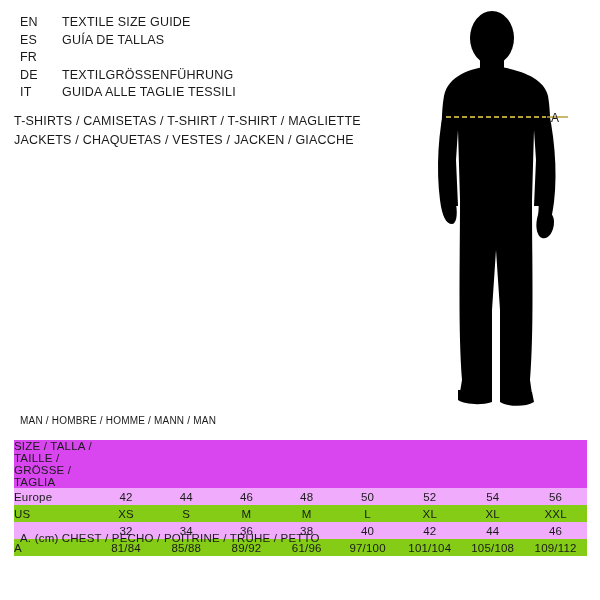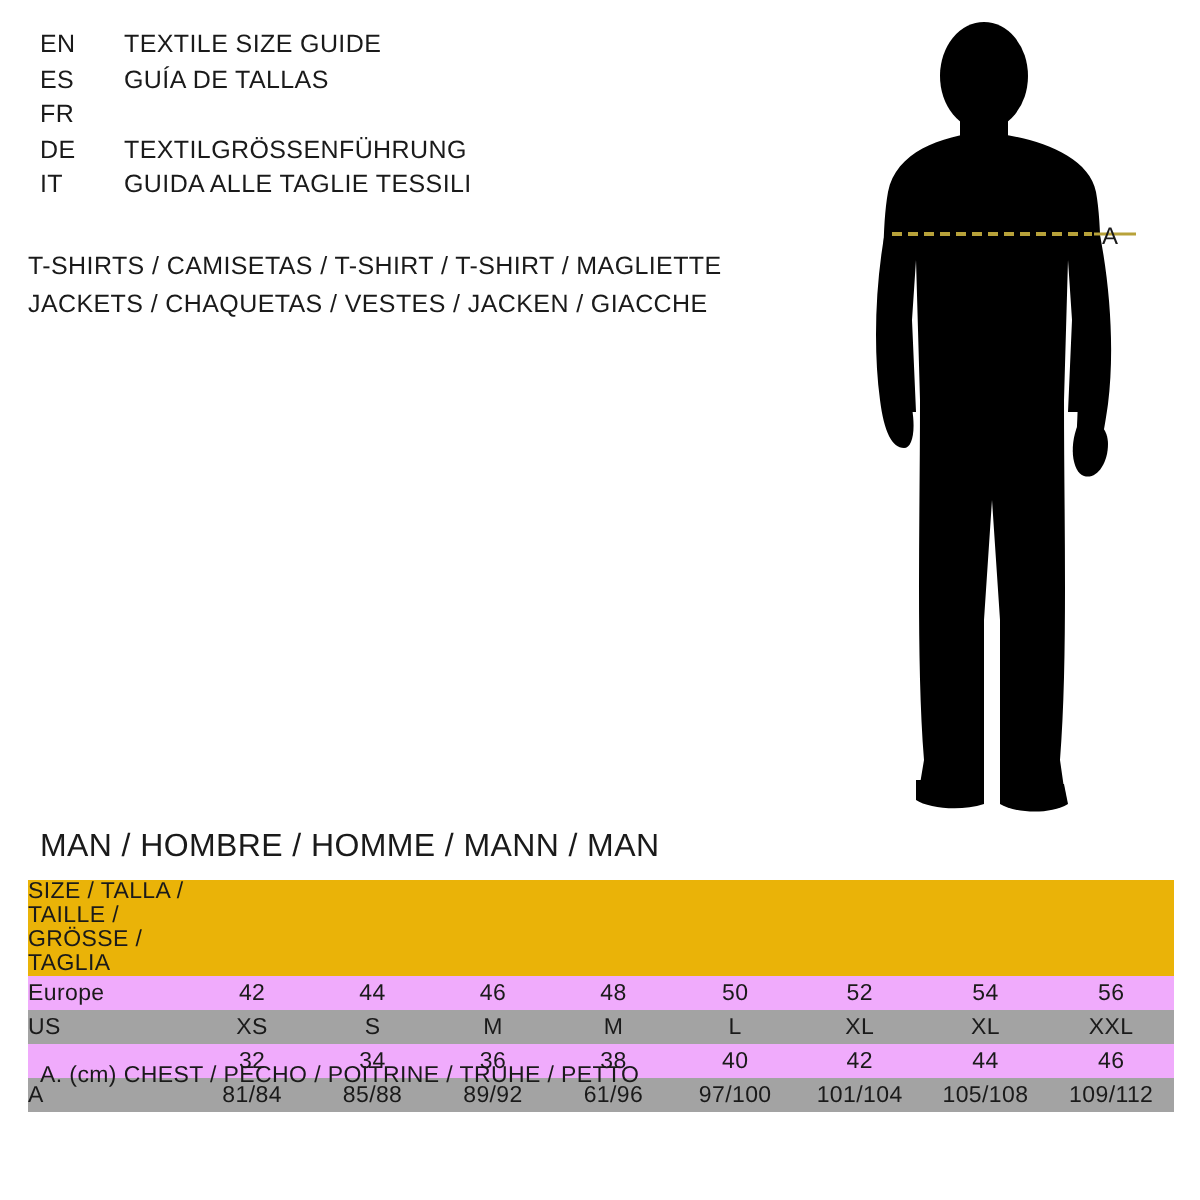--- a/index.html
+++ b/index.html
@@ -41,21 +41,20 @@
   .lang-text {
     flex: 1 1 auto;
   }
 
   
   .cat-block {
     position: absolute;
     left: 14px;
     top: 112px;
     width: 400px;
-    margin-top: 12px;
   }
   .cat-line {
     font-size: 12.5px;
     line-height: 19px;
     letter-spacing: 0.2px;
     font-weight: 400;
   }
 
   
   .figure-wrap {
@@ -74,47 +73,47 @@
     top: 101px;
     font-size: 12px;
     letter-spacing: 0.3px;
   }
 
   
   .man-title {
     position: absolute;
     left: 20px;
     top: 415px;
-    font-size: 16px;
+    font-size: 10px;
     letter-spacing: 0.2px;
   }
   table.size-table {
     position: absolute;
     left: 14px;
     top: 440px;
     width: 573px;
     border-collapse: collapse;
     font-size: 11.5px;
     letter-spacing: 0.2px;
   }
   table.size-table td {
     padding: 0;
     height: 17px;
     vertical-align: middle;
   }
   tr.row-head td {
-    background: #eab308;
+    background: #d946ef;
     font-size: 11.5px;
     height: 18px;
   }
   tr.row-alt td {
     background: #f0abfc;
   }
   tr.row-plain td {
-    background: #a3a3a3;
+    background: #84cc16;
   }
   td.label-cell {
     width: 90px;
     padding-left: 6px;
   }
   td.val-cell {
     width: 68px;
     text-align: center;
   }
 

